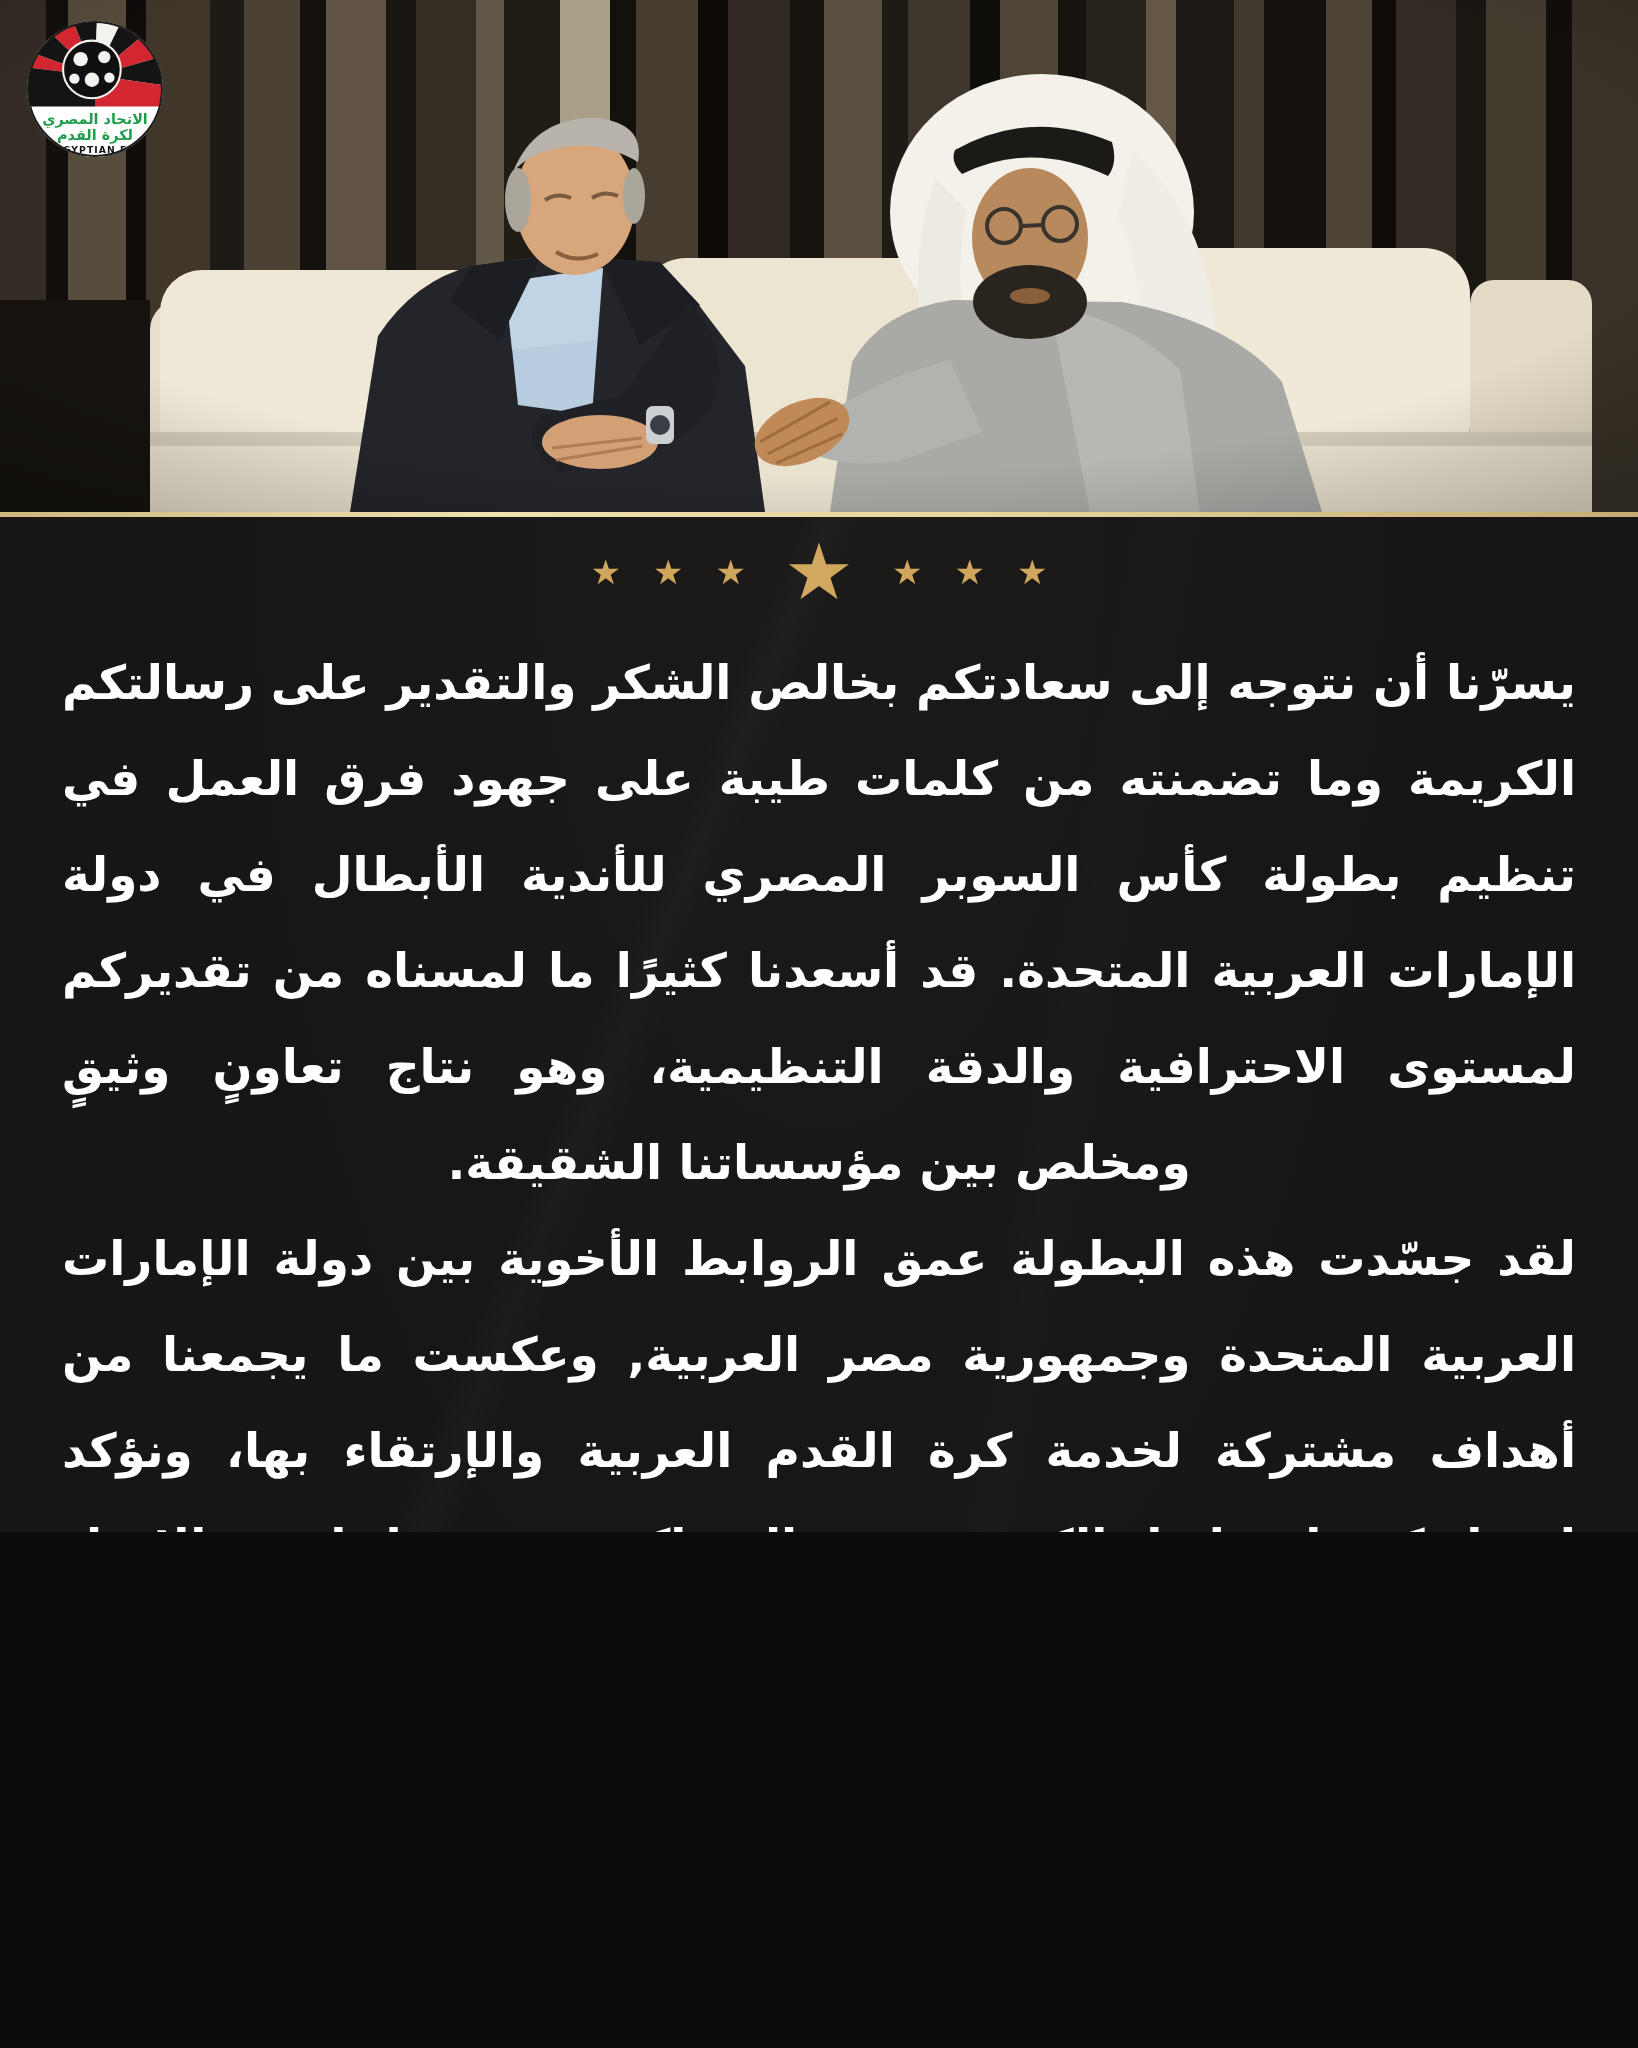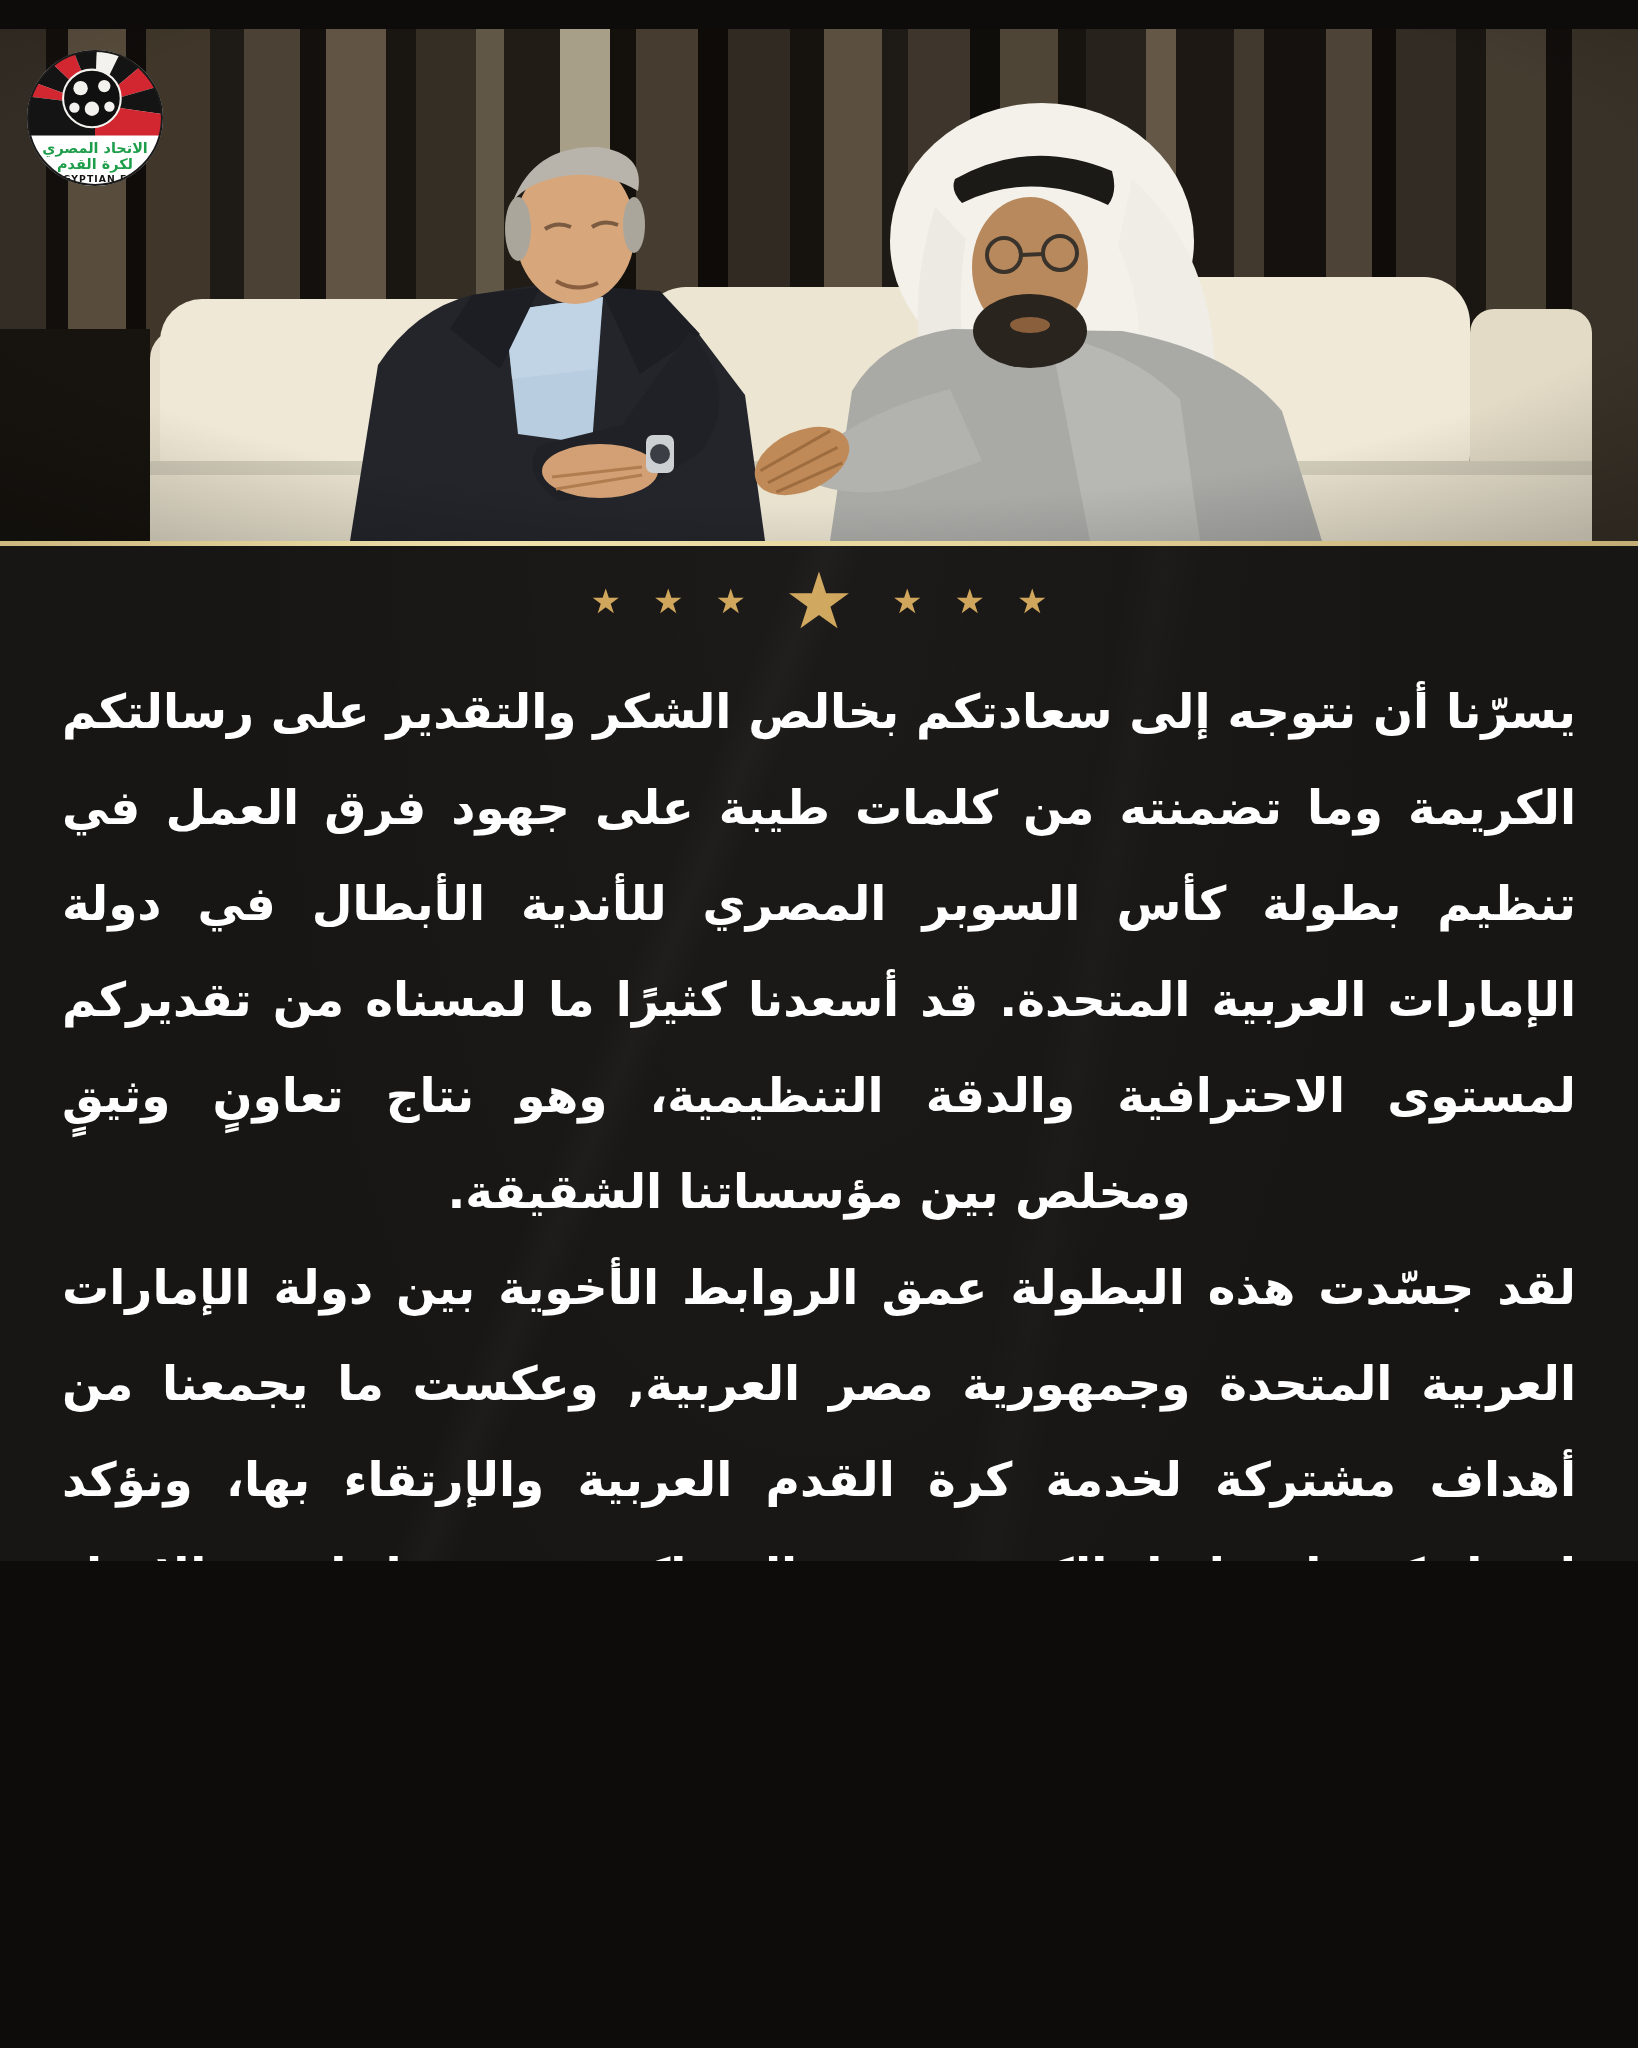--- a/index.html
+++ b/index.html
@@ -1,18 +1,18 @@
 <!DOCTYPE html>
 <html lang="ar"><head>
 <meta charset="utf-8">
 <style>
   html,body { margin:0; padding:0; background:#0d0c0a; }
   .poster {
     position:relative; width:1638px; height:1532px; overflow:hidden;
-    background:#171614; font-family:"DejaVu Sans", sans-serif;margin-top:29px;
+    background:#171614; font-family:"DejaVu Sans", sans-serif;
   }
   
   .photo-wrap { position:relative; width:1638px; height:512px; background:#2a251e; }
   .photo-wrap svg { display:block; }
   .fa-logo { position:absolute; top:20px; left:26px; width:138px; height:138px; }
   .divider { height:5px; width:100%;
     background:linear-gradient(90deg,#cdb87f,#efe2ae 30%,#e7d69c 60%,#c3ad74); }
   
   .content { position:relative; padding:0 62px; }
   .content::before {

